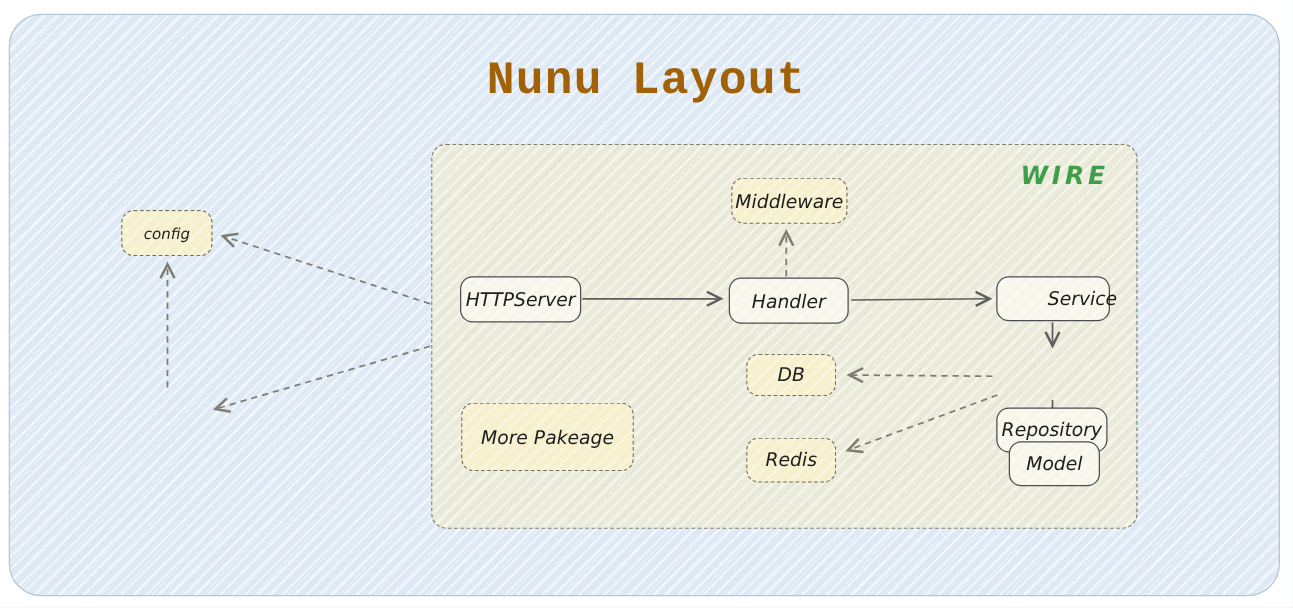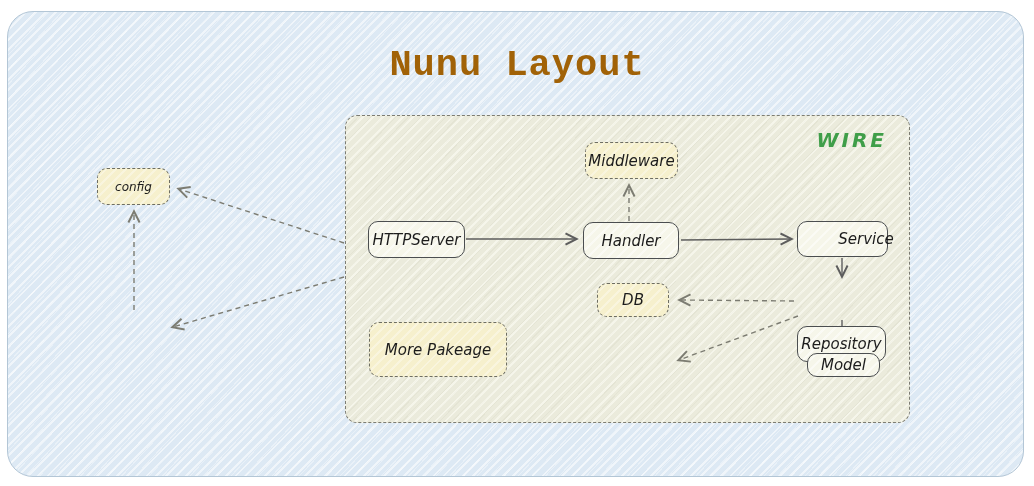--- a/index.html
+++ b/index.html
@@ -60,21 +60,21 @@
   }
   .n-config{left:97px;top:168px;width:73px;height:37px;font-size:12px;}
   .n-logger{left:95px;top:312px;width:72px;height:36px;}
   .n-http{left:368px;top:221px;width:97px;height:37px;}
   .n-middleware{left:585px;top:142px;width:93px;height:37px;}
   .n-handler{left:583px;top:222px;width:96px;height:37px;}
   .n-service{left:797px;top:221px;width:91px;height:36px;padding-left:47px;}
   .n-repo{left:797px;top:282px;width:89px;height:36px;margin-top:44px;}
   .n-db{left:597px;top:283px;width:72px;height:34px;}
   .n-redis{left:597px;top:350px;width:72px;height:36px;}
-  .n-model{left:807px;top:353px;width:73px;height:24px;}
+  .n-model{left:807px;top:353px;width:73px;height:36px;}
   .n-more{left:369px;top:306px;width:138px;height:55px;margin-top:16px;}
 </style>
 </head>
 <body>
 
 <div class="stage">
   <div class="board"></div>
 
   <div class="title">Nunu Layout</div>
 
@@ -123,19 +123,22 @@
   </div>
   <div class="node solid n-service">
     <span>Service</span>
   </div>
   <div class="node solid n-repo">
     <span>Repository</span>
   </div>
   <div class="node dashed n-db">
     <span>DB</span>
   </div>
+  <div class="node dashed n-redis">
+    <span>Redis</span>
+  </div>
   <div class="node solid n-model">
     <span>Model</span>
   </div>
   <div class="node dashed n-more">
     <span>More Pakeage</span>
   </div>
 </div>
 
 </body></html>

